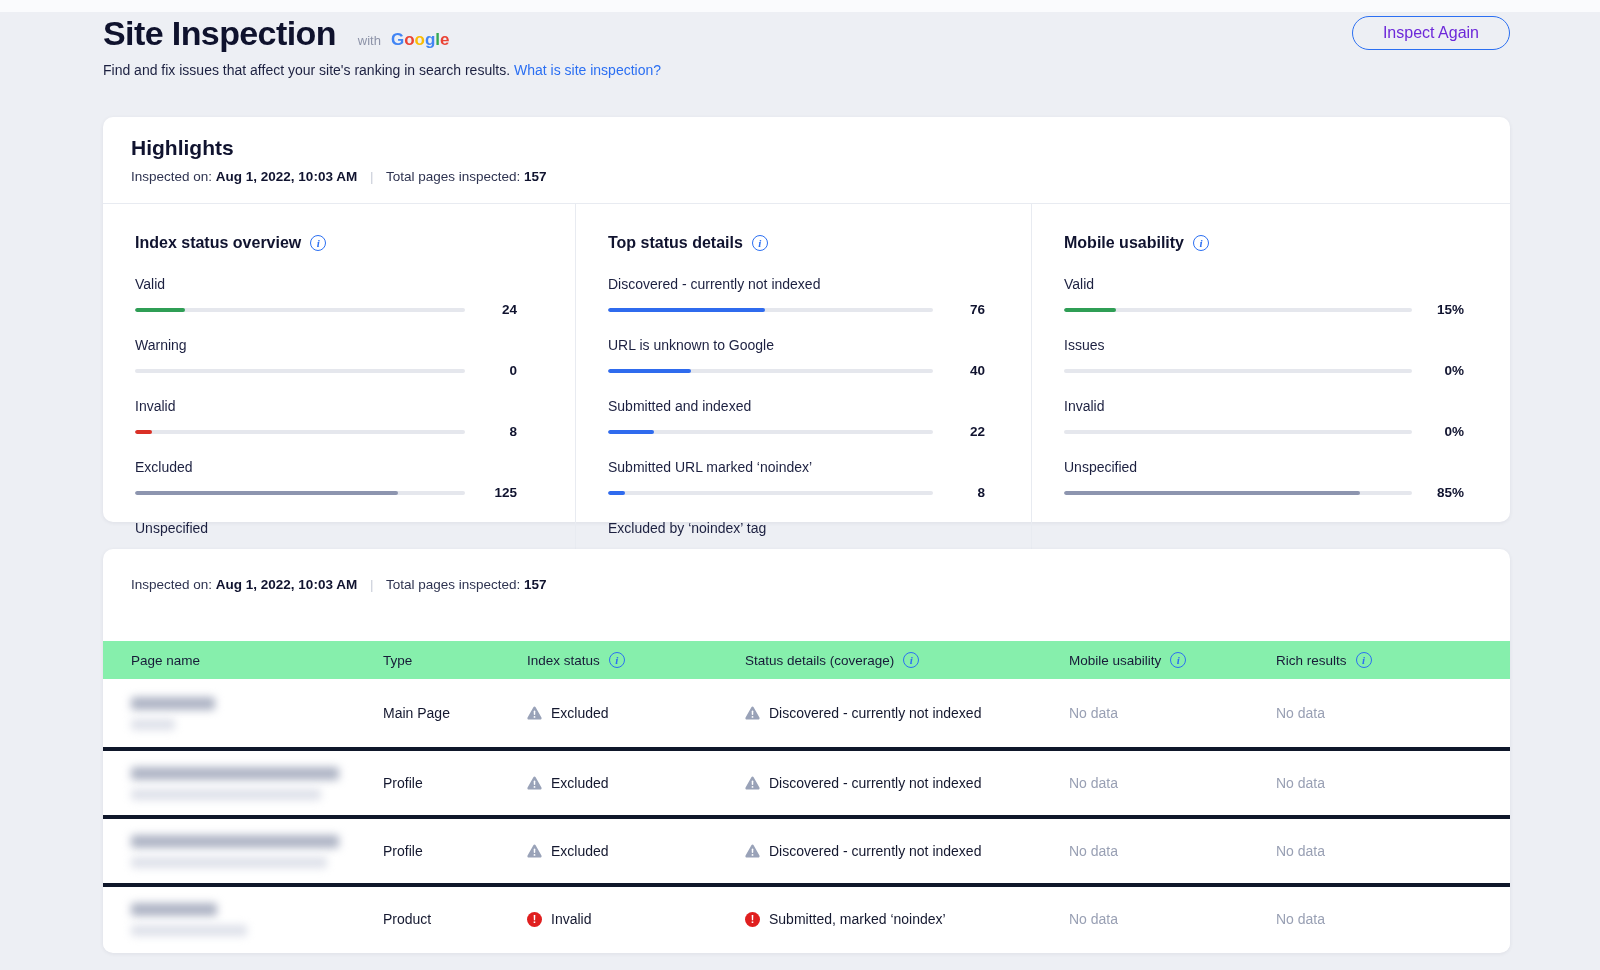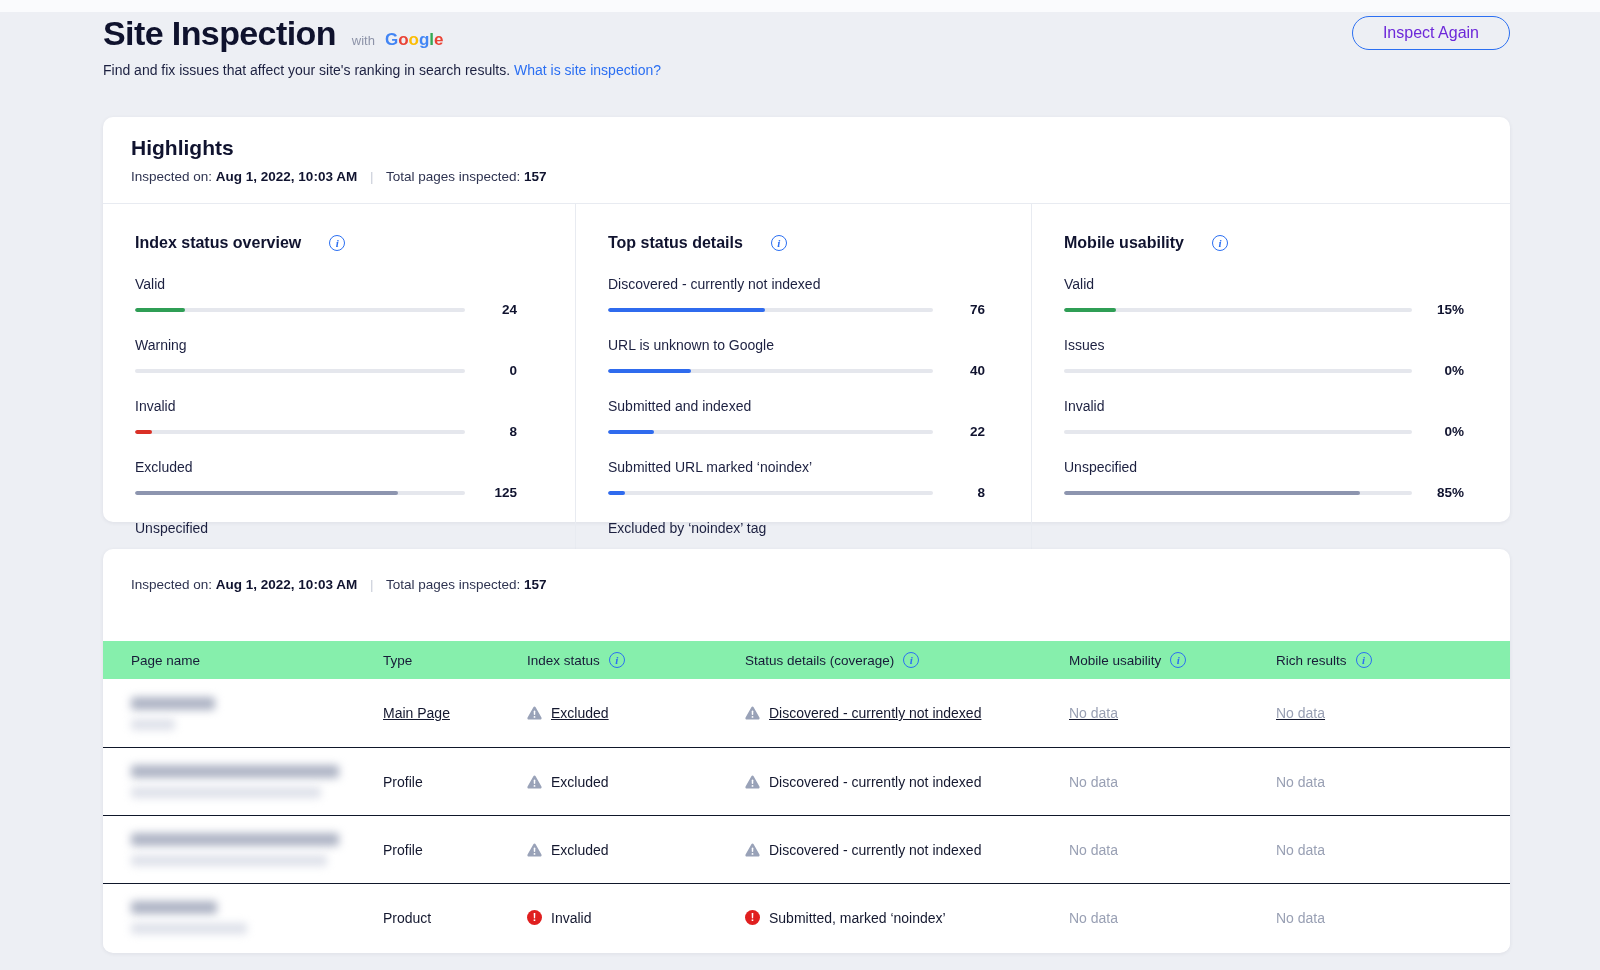--- a/index.html
+++ b/index.html
@@ -14,21 +14,21 @@
   .top-band {
     position: absolute; top: 0; left: 0; width: 100%; height: 12px;
     background: #fafbfd;
   }
   
   .page-header { position: absolute; left: 103px; top: 14px; right: 90px; }
   .title-row { display: flex; align-items: baseline; gap: 10px; }
   .page-title {
     font-size: 34px; font-weight: 800; letter-spacing: -0.6px; color: #0f122d;
   }
-  .with-label { font-size: 13px; color: #8d93a8; margin-left: 6px; }
+  .with-label { font-size: 13px; color: #8d93a8; margin-left: 12px; }
   .google-logo { font-size: 17px; font-weight: 700; letter-spacing: 0; }
   .subtitle { margin-top: 9px; font-size: 14px; color: #1c2040; }
   .subtitle .link { color: #2b6ff2; cursor: pointer; text-decoration: none; }
   .inspect-btn {
     position: absolute; right: 0; top: 2px;
     height: 34px; padding: 0 30px;
     background: transparent;
     border: 1.6px solid #2b6ff2; border-radius: 20px;
     color: #6d28d9; font-size: 16px; font-family: "Liberation Sans", sans-serif;
     cursor: pointer;
@@ -43,21 +43,21 @@
   .card-report { top: 549px; height: 404px; overflow: hidden; }
   .card-head { padding: 19px 24px 0 28px; height: 87px; border-bottom: 1px solid #e8ebf1; }
   .card-title { font-size: 21px; font-weight: 700; color: #10132f; }
   .card-meta { margin-top: 9px; font-size: 13.5px; color: #2e3350; }
   .card-meta b { color: #10132f; }
   .meta-sep { color: #c9cdd8; margin: 0 9px; }
   
   .hl-columns { display: grid; grid-template-columns: 472px 456px 1fr; height: 317px; }
   .hl-col { padding: 30px 58px 0 32px; }
   .hl-col + .hl-col { border-left: 1px solid #e8ebf1; padding-right: 46px; }
-  .hl-title { font-size: 16px; font-weight: 700; color: #10132f; display: flex; align-items: center; margin-bottom: 24px; gap: 19px; }
+  .hl-title { font-size: 16px; font-weight: 700; color: #10132f; display: flex; align-items: center; margin-bottom: 24px; }
   .hl-item { margin-bottom: 20px; margin-top: 15px; }
   .hl-label { font-size: 14px; color: #1c2040; margin-bottom: 10px; }
   .hl-bar-row { display: flex; align-items: center; }
   .hl-track { flex: 1; height: 4px; border-radius: 2px; background: #e5e7ed; position: relative; overflow: hidden; }
   .hl-fill { position: absolute; left: 0; top: 0; bottom: 0; border-radius: 2px; }
   .hl-value { width: 52px; text-align: right; font-size: 13.5px; font-weight: 700; color: #10132f; }
   
   .info-icon {
     display: inline-flex; width: 16px; height: 16px; margin-left: 9px;
     border: 1.4px solid #2b6ff2; border-radius: 50%;
@@ -70,22 +70,22 @@
     display: grid;
     grid-template-columns: 252px 144px 218px 324px 207px 1fr;
     align-items: center;
     padding-left: 28px;
   }
   .tbl-header {
     height: 38px; background: #86efac;
     font-size: 13.5px; color: #171b38;
   }
   .th-cell { display: flex; align-items: center; }
-  .tbl-row { height: 68px; border-top: 1px solid #0f172a; font-size: 14px; color: #14182f; background: #fff; }
-  .tbl-row:first-of-type { border-top: none; text-decoration: underline; }
+  .tbl-row { height: 68px; border-top: 4px solid #0f172a; font-size: 14px; color: #14182f; background: #fff; }
+  .tbl-row:first-of-type { border-top: none; }
   .cell-status { display: flex; align-items: center; gap: 9px; }
   .no-data { color: #99a0b4; }
   .sev-icon { flex: none; display: inline-flex; }
   .err-icon {
     flex: none; display: inline-flex; width: 15px; height: 15px; border-radius: 50%;
     background: #e01f1f; color: #fff; font-size: 10.5px; font-weight: 700;
     align-items: center; justify-content: center; line-height: 1;
   }
   .blur-name { padding-right: 30px; }
   .blur-line1 { height: 13px; border-radius: 3px; background: #adb3c4; filter: blur(4px); }

